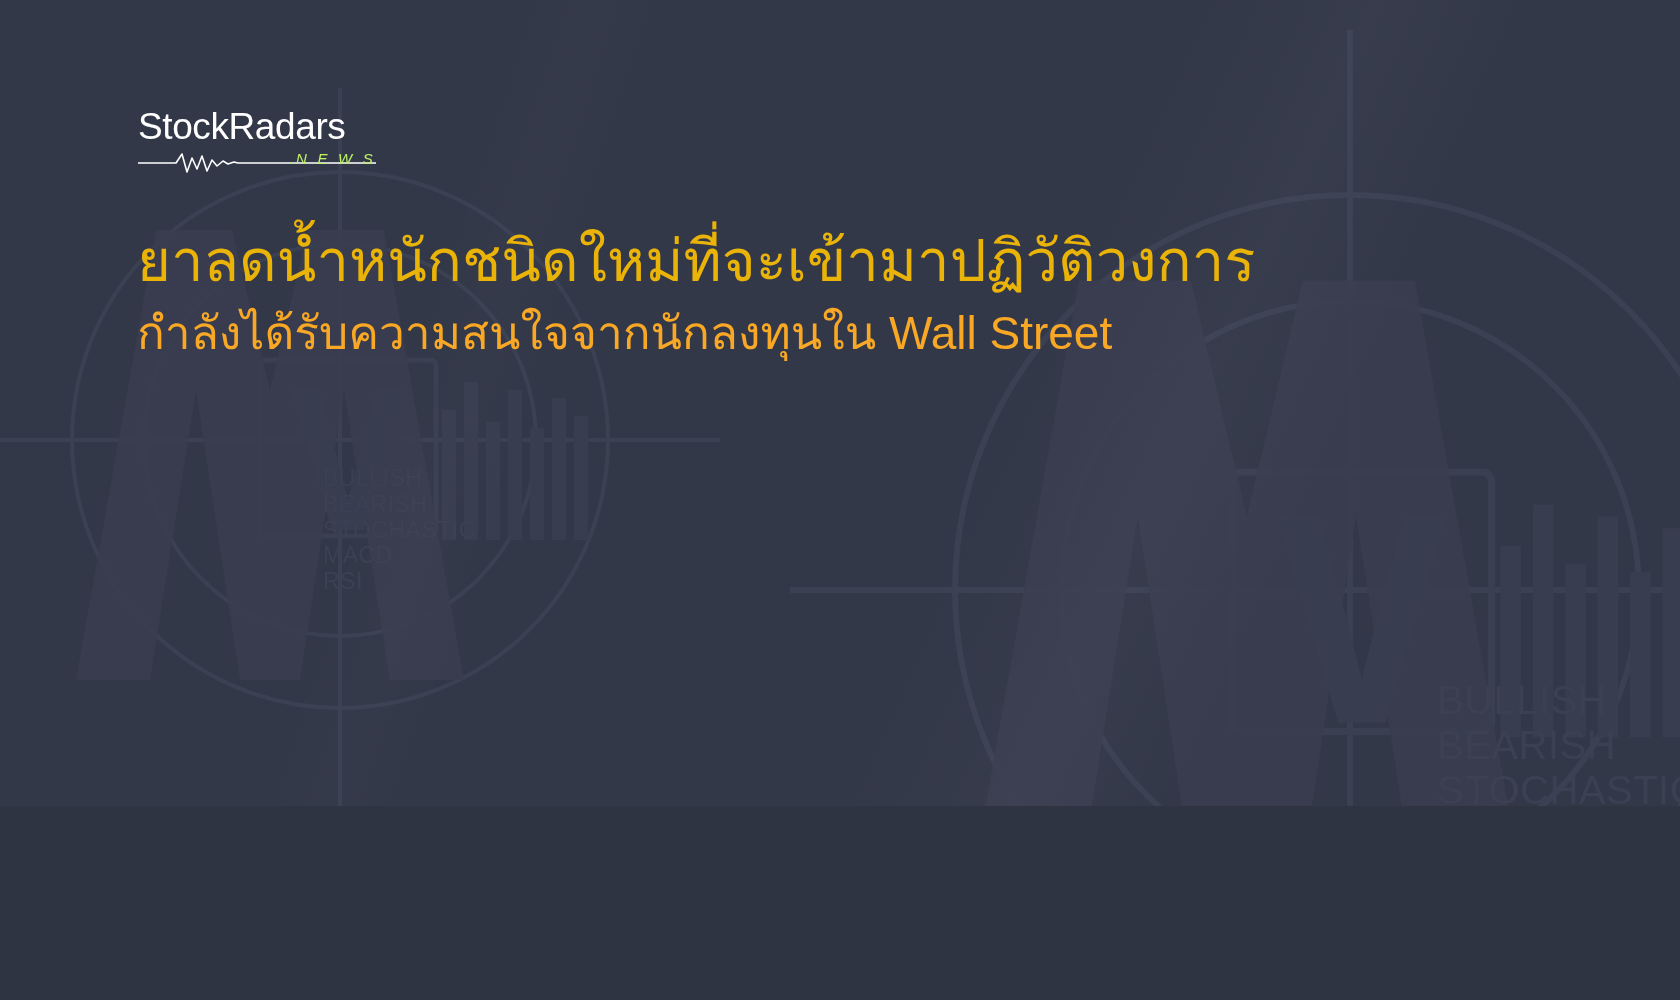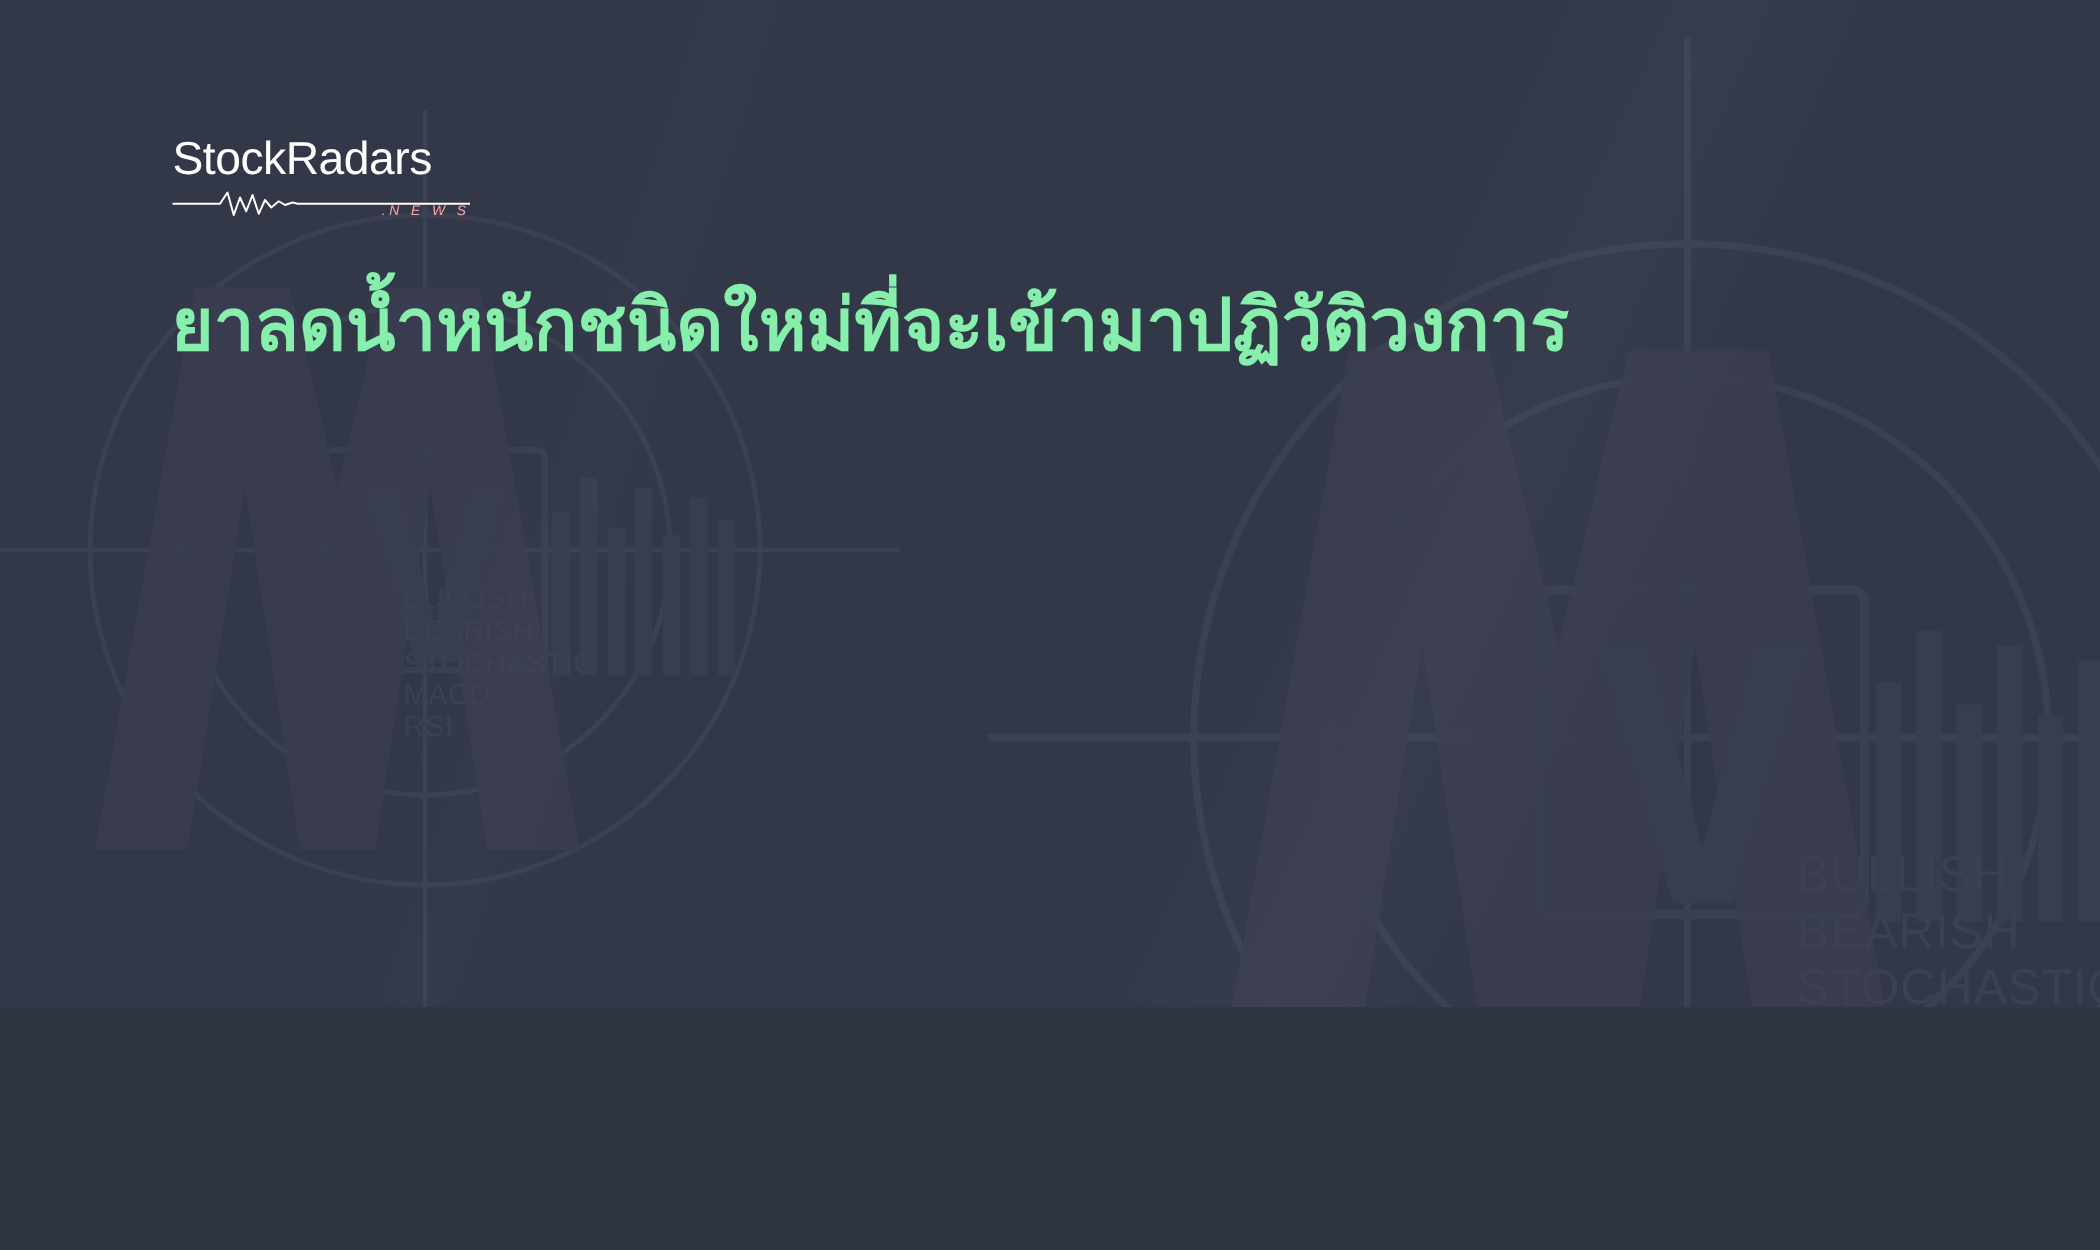--- a/index.html
+++ b/index.html
@@ -120,40 +120,40 @@
     width: 238px;
   }
   .logo-pulse {
     position: absolute;
     left: 0;
     top: 0;
   }
   .logo-news {
     position: absolute;
     right: 0;
-    top: 14px;
-    color: #fca5a5;
-    font-size: 11px;
+    top: 1px;
+    color: #bef264;
+    font-size: 15px;
     font-style: italic;
     letter-spacing: 3.2px;
     line-height: 1;
     white-space: nowrap;
   }
 
   
   .headline {
     position: absolute;
     left: 137px;
     top: 226px;
     width: 1400px;
   }
   .headline-main {
-    color: #86efac;
+    color: #eab308;
     font-size: 58px;
-    font-weight: 700;
+    font-weight: 400;
     line-height: 1.22;
     letter-spacing: 0px;
     white-space: nowrap;
   }
   .headline-sub {
     margin-top: 8px;
     color: #f9a825;
     font-size: 46px;
     font-weight: 400;
     line-height: 1.22;
@@ -257,15 +257,16 @@
         <svg width="238" height="26" viewBox="0 0 238 26" xmlns="http://www.w3.org/2000/svg">
           <polyline points="0,13 30,13 38,13 44,4 49,22 54,8 59,19 64,6 69,21 74,10 79,16 85,11 90,14 96,12 100,13 238,13" fill="none" stroke="#ffffff" stroke-width="1.6" stroke-linejoin="round" stroke-linecap="round"></polyline>
         </svg>
       </span>
       <span class="logo-news">.N E W S</span>
     </div>
   </div>
 
   <div class="headline">
     <div class="headline-main">ยาลดน้ำหนักชนิดใหม่ที่จะเข้ามาปฏิวัติวงการ</div>
+    <div class="headline-sub">กำลังได้รับความสนใจจากนักลงทุนใน Wall Street</div>
   </div>
 
 </div>
 
 </body></html>

